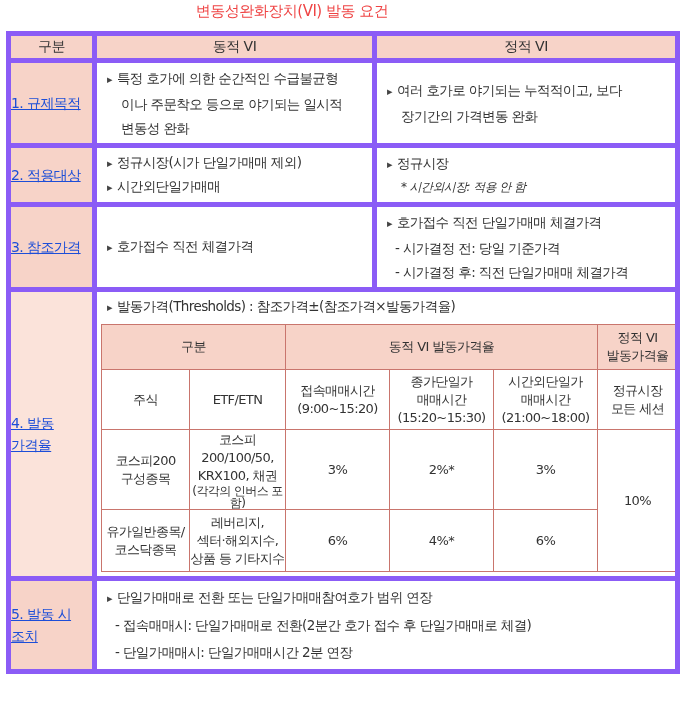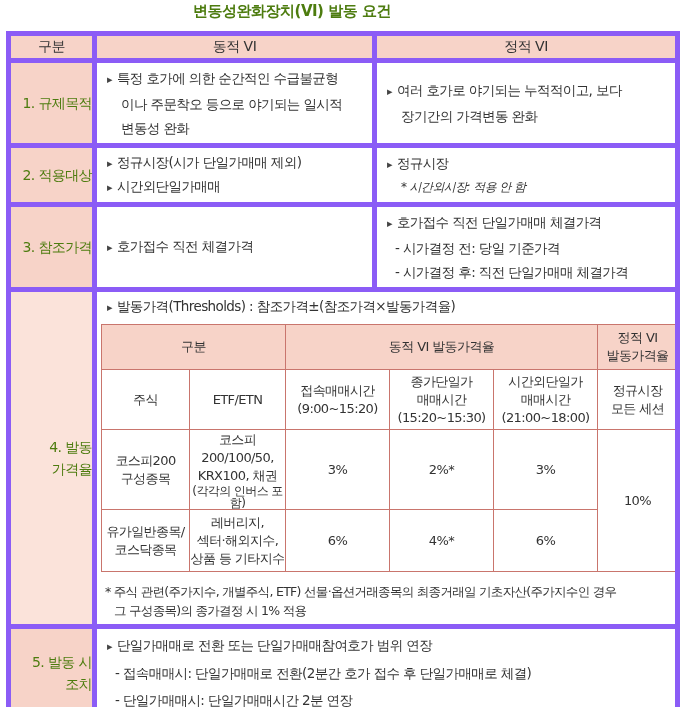--- a/index.html
+++ b/index.html
@@ -1,31 +1,31 @@
 <!DOCTYPE html>
 <html><head>
 <meta charset="utf-8">
 <style>
   * { box-sizing: border-box; margin: 0; padding: 0; }
   html, body { width: 680px; height: 707px; background: #ffffff; overflow: hidden; }
   body { font-family: "DejaVu Sans", "Liberation Sans", sans-serif; color: #333333; position: relative; }
   .title {
     position: absolute; left: 0; top: 2px; width: 584px; text-align: center;
-    font-size: 15px; font-weight: bold; color: #4d7c0f; letter-spacing: -0.5px;
+    font-size: 15px; font-weight: normal; color: #ef4444; letter-spacing: -0.5px;
   }
   table.main {
     position: absolute; left: 6px; top: 31px; width: 669px;
     border-collapse: collapse; table-layout: fixed;
     border: 1.5px solid #c9756d;
   }
   table.main > tbody > tr > td, table.main > tbody > tr > th {
     border: 5px solid #8b5cf6; vertical-align: middle;
   }
   .hdr { background: #f7d3c8; text-align: center; font-weight: normal; font-size: 14px; color: #333; height: 27px; letter-spacing: -0.5px; }
-  .lbl { background: #f7d3c8; text-align: right; font-size: 14px; color: #4d7c0f; letter-spacing: -0.6px; line-height: 22px; }
+  .lbl { background: #f7d3c8; text-align: left; font-size: 14px; color: #1d4ed8; letter-spacing: -0.6px; line-height: 22px; text-decoration: underline; }
   .lbl.light { background: #fbe3da; }
   .cell { padding: 3px 8px 3px 10px; font-size: 13.5px; color: #333; letter-spacing: -0.6px; line-height: 24px; }
   .bullet::before { content: "\25B8"; font-size: 11px; margin-right: 5px; color: #444; }
   .indent { padding-left: 14px; }
   .note { font-size: 12px; padding-left: 14px; font-style: italic; }
   .dash { padding-left: 8px; }
   
   .inner-wrap { padding: 2px 4px 4px 4px; }
   table.inner { width: 100%; border-collapse: collapse; table-layout: fixed; border: 1px solid #c9756d; }
   table.inner td { border: 1px solid #c9756d; text-align: center; vertical-align: middle; font-size: 13px; letter-spacing: -0.6px; line-height: 18px; color: #333; }
@@ -164,24 +164,20 @@
                 <div>섹터·해외지수,</div>
                 <div>상품 등 기타지수</div>
               </td>
               <td>6%</td>
               <td>4%*</td>
               <td>6%</td>
             </tr>
           </tbody>
             </table>
         </div>
-        <div class="footnote">
-          <div>* 주식 관련(주가지수, 개별주식, ETF) 선물·옵션거래종목의 최종거래일 기초자산(주가지수인 경우</div>
-          <div style="padding-left:9px">그 구성종목)의 종가결정 시 1% 적용</div>
-        </div>
       </td>
     </tr>
 
     <tr style="height:90px">
       <td class="lbl">
         <div>5. 발동 시</div>
         <div>조치</div>
       </td>
       <td colspan="2" class="cell" style="line-height:27px">
         <div class="bullet">단일가매매로 전환 또는 단일가매매참여호가 범위 연장</div>

